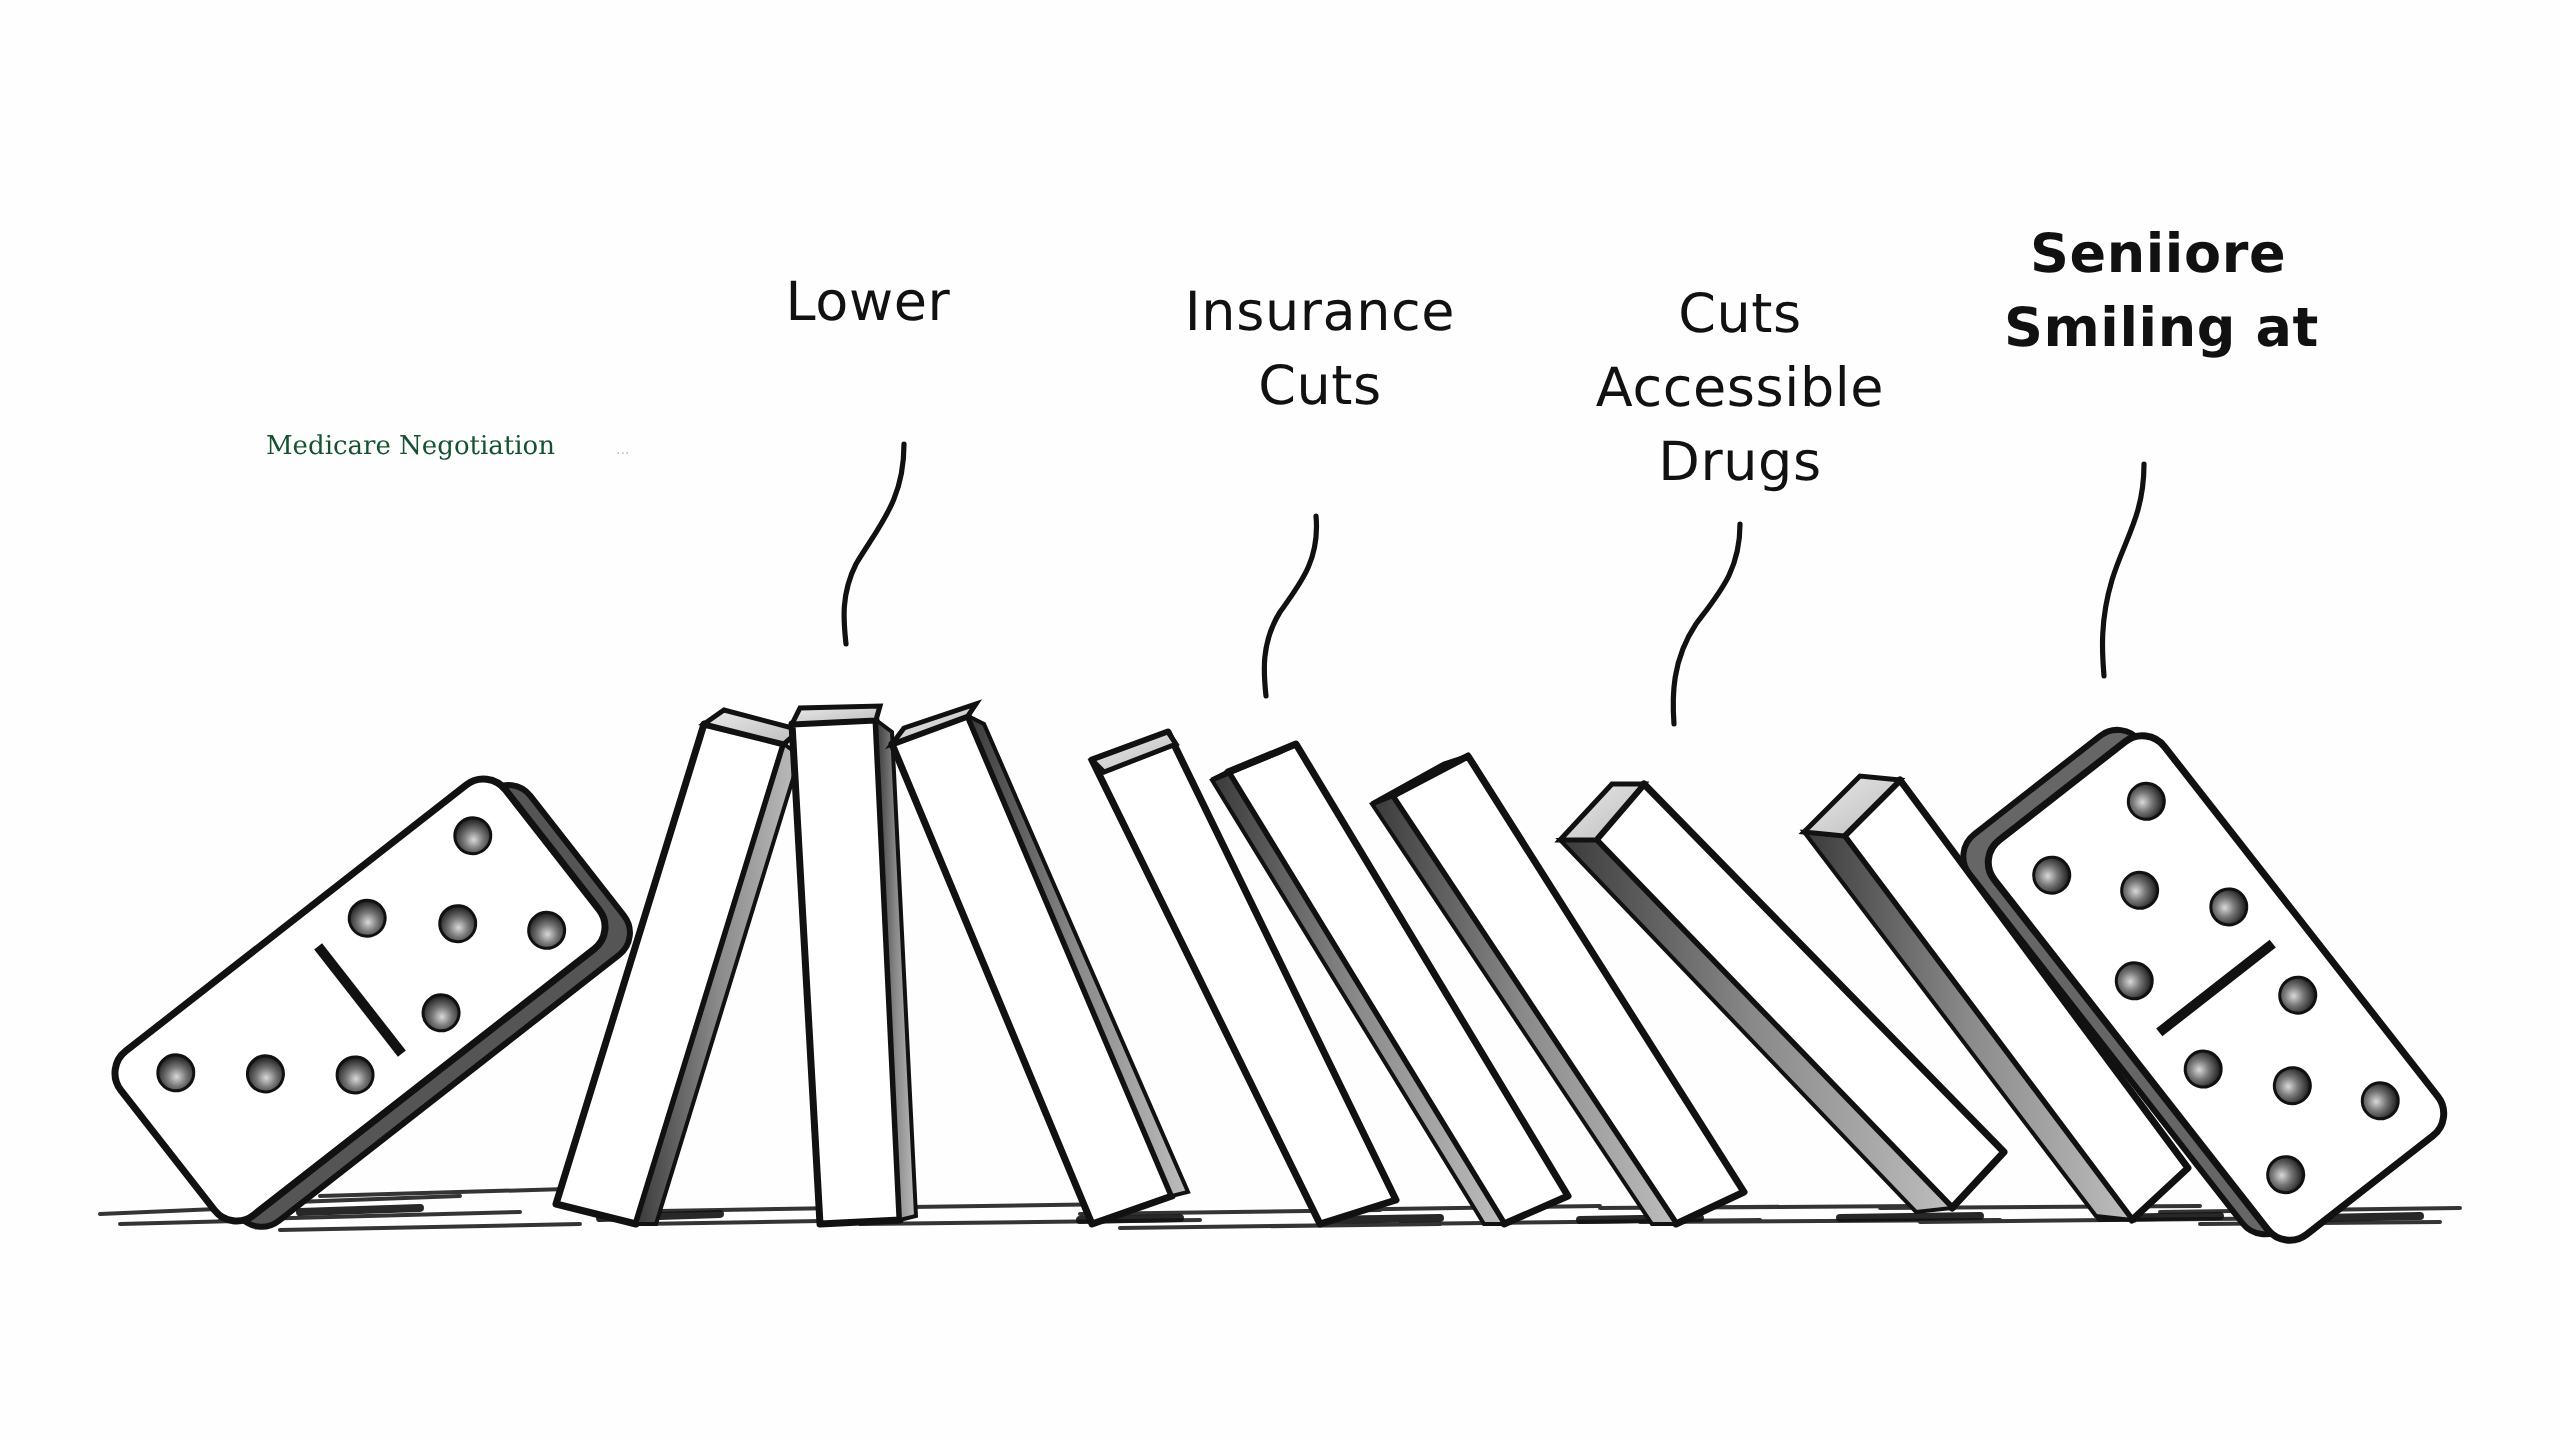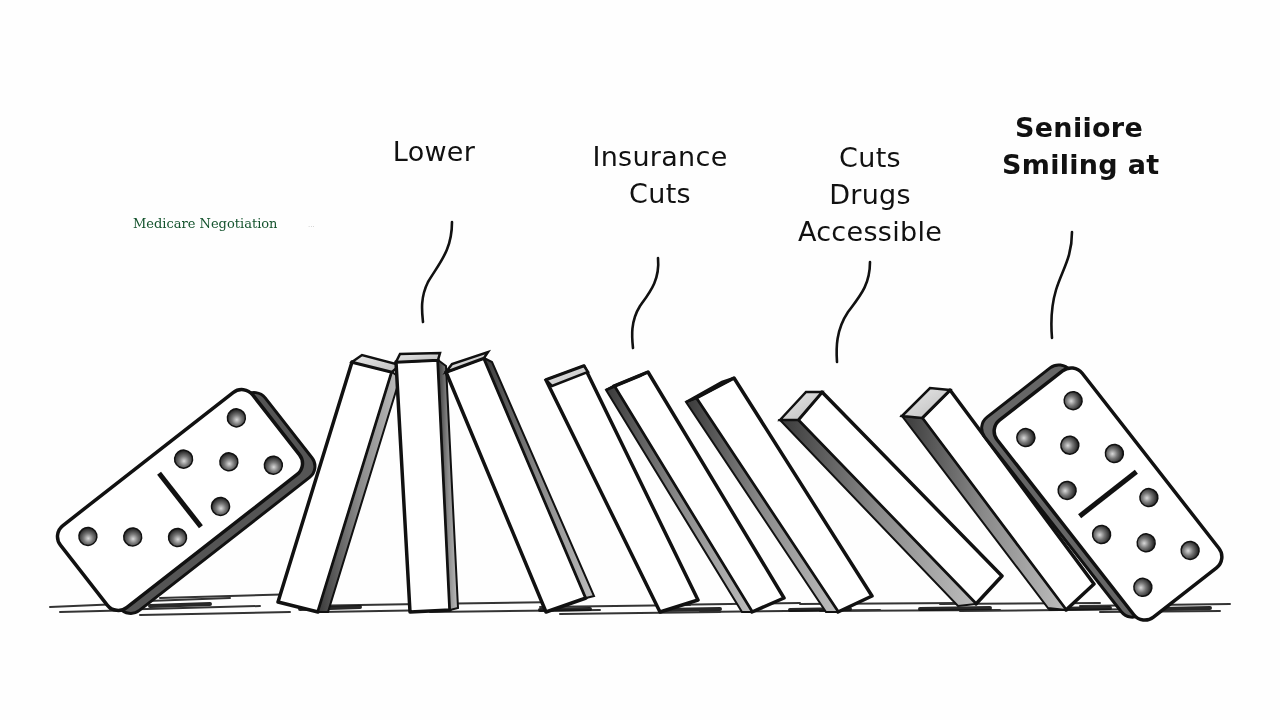--- a/index.html
+++ b/index.html
@@ -201,22 +201,22 @@
     <span>Lower</span>
   </div>
 
   <div class="label" style="left:580px; top:138px; width:160px;">
     <span>Insurance</span>
     <span>Cuts</span>
   </div>
 
   <div class="label" style="left:795px; top:139px; width:150px;">
     <span>Cuts</span>
+    <span>Accessible</span>
     <span>Drugs</span>
-    <span>Accessible</span>
   </div>
 
   <div class="label" style="left:975px; top:109px; width:260px; text-align:left;font-weight:bold;">
     <span style="padding-left:40px;">Seniiore</span>
     <span style="padding-left:27px;">Smiling at</span>
   </div>
 
 </div>
 
 </body></html>

